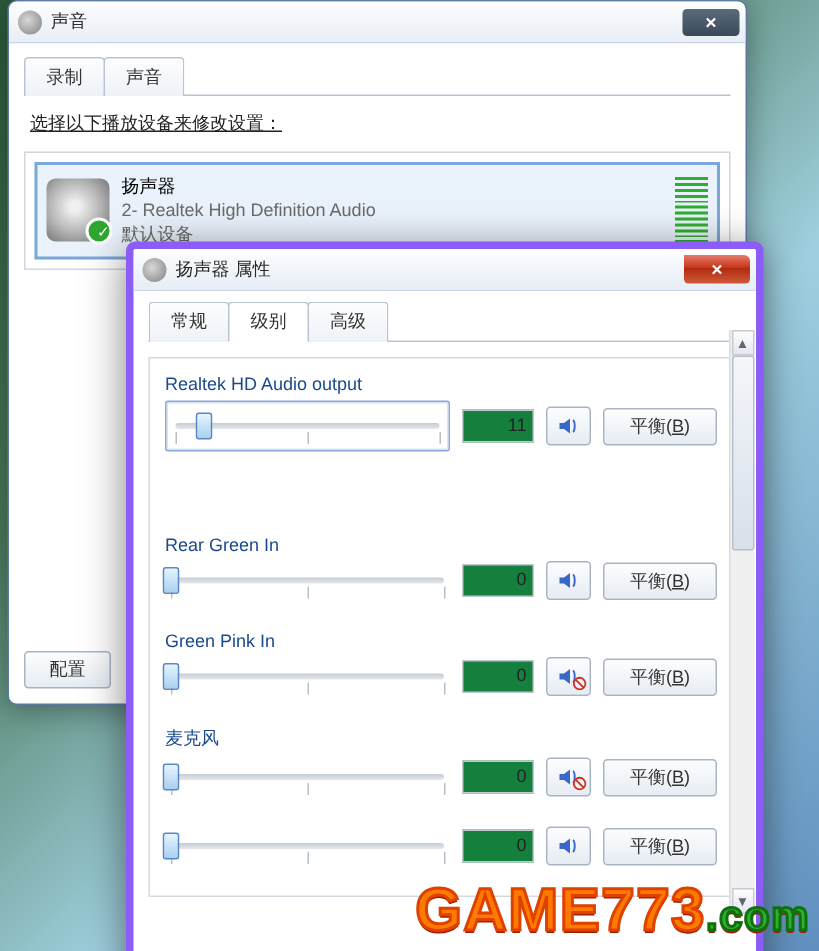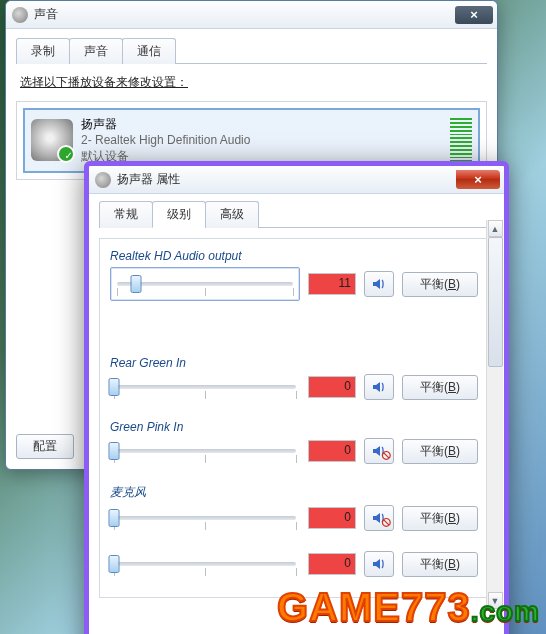--- a/index.html
+++ b/index.html
@@ -144,21 +144,21 @@
     flex:1; padding: 6px 10px 6px 10px;
     display:flex; flex-direction:column;
   }
 
   .panel{
     border:1px solid #d4dae2;
     padding: 10px 10px 0 10px;
     overflow:hidden;
   }
   .section{ margin-bottom: 20px; }
-  .sec-label{ color:#1a4a8a; margin-bottom:4px;font-style:italic; }
+  .sec-label{ color:#1a4a8a; margin-bottom:4px; }
   .row{
     display:flex; align-items:center; gap:8px;
   }
   .slider-wrap{
     width: 190px; height: 26px;
     display:flex; align-items:center;
     padding: 0 4px;
   }
   .slider-wrap.box{
     border:1px solid #8aa8d8;
@@ -180,21 +180,21 @@
     width:11px; height:18px;
     background: linear-gradient(#e8f4ff,#a8d0f0);
     border:1px solid #5a88c0;
     border-radius:2px;
     transform: translateX(-50%);
   }
   .valbox{
     width:48px; height:22px;
     border:1px solid #c0c8d0;
     text-align:right; padding:2px 4px;
-    background:#ef4444; color:#222;
+    background:#15803d; color:#222;
   }
   .mute-btn{
     width:30px; height:26px;
     border:1px solid #a8b4c4; border-radius:3px;
     background:linear-gradient(#fdfdfe,#e6ecf3);
     display:flex; align-items:center; justify-content:center;
     position:relative;
   }
   .spk-svg{ width:16px; height:16px; }
   .muted-x{
@@ -241,21 +241,20 @@
 <div class="win-back">
   <div class="titlebar">
     <div class="icon-app"></div>
     <div class="title">声音</div>
     <div class="winbtn close-b">×</div>
   </div>
   <div class="win-body">
     <div class="tabs">
       <div class="tab">录制</div>
       <div class="tab">声音</div>
-      <div class="tab">通信</div>
     </div>
     <div class="instr">选择以下播放设备来修改设置：</div>
 
     <div class="device-list">
       <div class="device-row">
         <div class="speaker-ico">
             <span class="check">✓</span>
           </div>
         <div class="dev-text">
           <div class="dev-name">扬声器</div>

